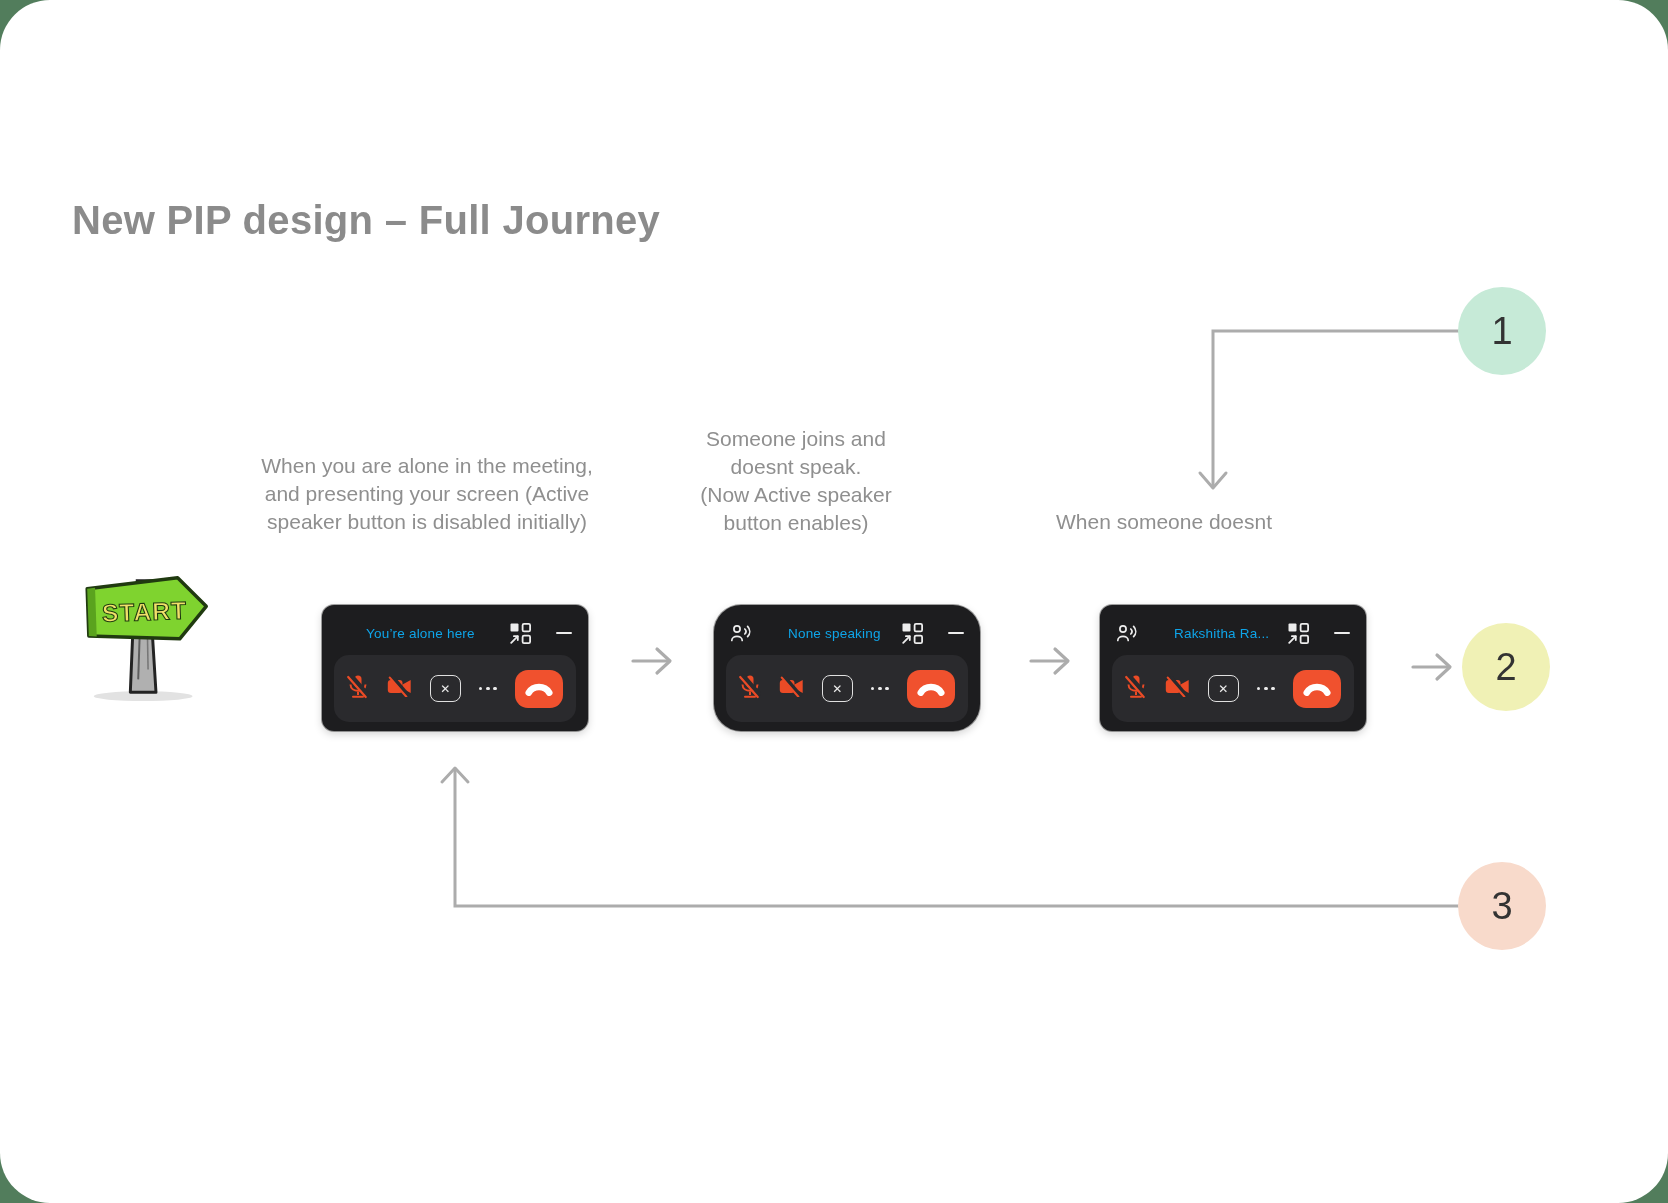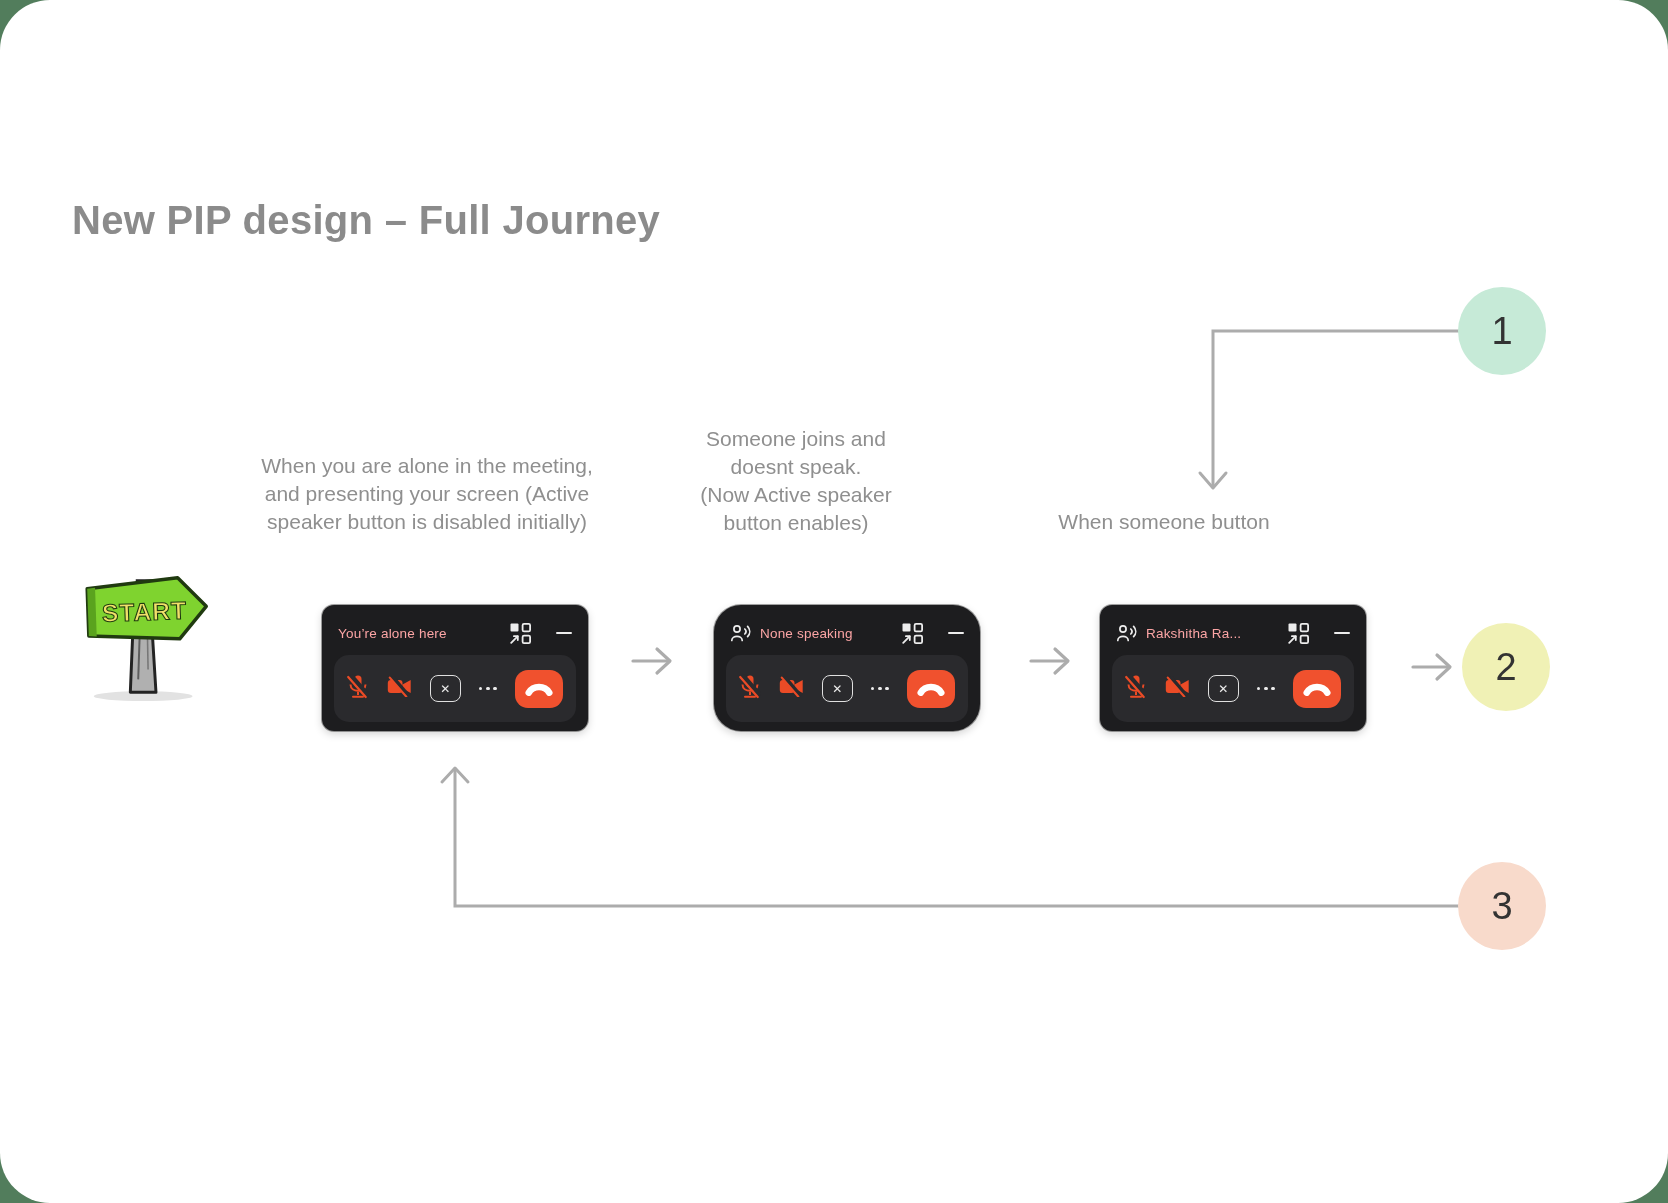--- a/index.html
+++ b/index.html
@@ -33,22 +33,22 @@
     position:absolute; top:605px; width:266px; height:126px;
     background:#1d1d1f; border-radius:12px;
     box-shadow:0 3px 9px rgba(0,0,0,.18), 0 0 0 1px rgba(0,0,0,.35);
   }
   #pip-1 { left:322px; } #pip-2 { left:714px;border-radius:27px; } #pip-3 { left:1100px; }
   .pip-header {
     display:flex; align-items:center; height:52px;
     padding:4px 16px 0 16px; gap:8px;
   }
   .pip-title {
-    color:#fca5a5; font-size:13.5px; font-weight:500; letter-spacing:.2px;
-    white-space:nowrap; overflow:hidden;
+    color:#0ea5e9; font-size:13.5px; font-weight:500; letter-spacing:.2px;
+    white-space:nowrap; overflow:hidden;margin-left:28px;
   }
   .hdr-spacer { margin-left:auto; }
   .hdr-icon { display:flex; align-items:center; }
   .minus-icon { width:16px; height:2.6px; background:#ededed; border-radius:2px; margin-left:17px; }
   .pip-bar {
     position:absolute; left:12px; right:12px; top:50px; bottom:9px;
     background:#2a2a2d; border-radius:15px;
     display:flex; align-items:center; justify-content:space-between;
     padding:0 13px;
   }
@@ -102,21 +102,21 @@
     </g>
   </svg>
 
   <div class="caption" id="caption-2">Someone joins and
 doesnt speak.
 (Now Active speaker
 button enables)</div>
   <div class="caption" id="caption-1">When you are alone in the meeting,
 and presenting your screen (Active
 speaker button is disabled initially)</div>
-  <div class="caption" id="caption-3">When someone button</div>
+  <div class="caption" id="caption-3">When someone doesnt</div>
 
   <div class="pip" id="pip-1">
     <div class="pip-header">
       <span class="pip-title">You’re alone here</span>
       <span class="hdr-spacer"></span>
       <span class="hdr-icon">
         <svg width="21" height="21" viewBox="0 0 21 21">
           <rect x="0.5" y="0.5" width="8" height="8" rx="1" fill="#ededed"></rect>
           <rect x="12.6" y="0.9" width="7.5" height="7.5" rx="1.4" fill="none" stroke="#ededed" stroke-width="1.8"></rect>
           <rect x="12.6" y="12.6" width="7.5" height="7.5" rx="1.4" fill="none" stroke="#ededed" stroke-width="1.8"></rect>

